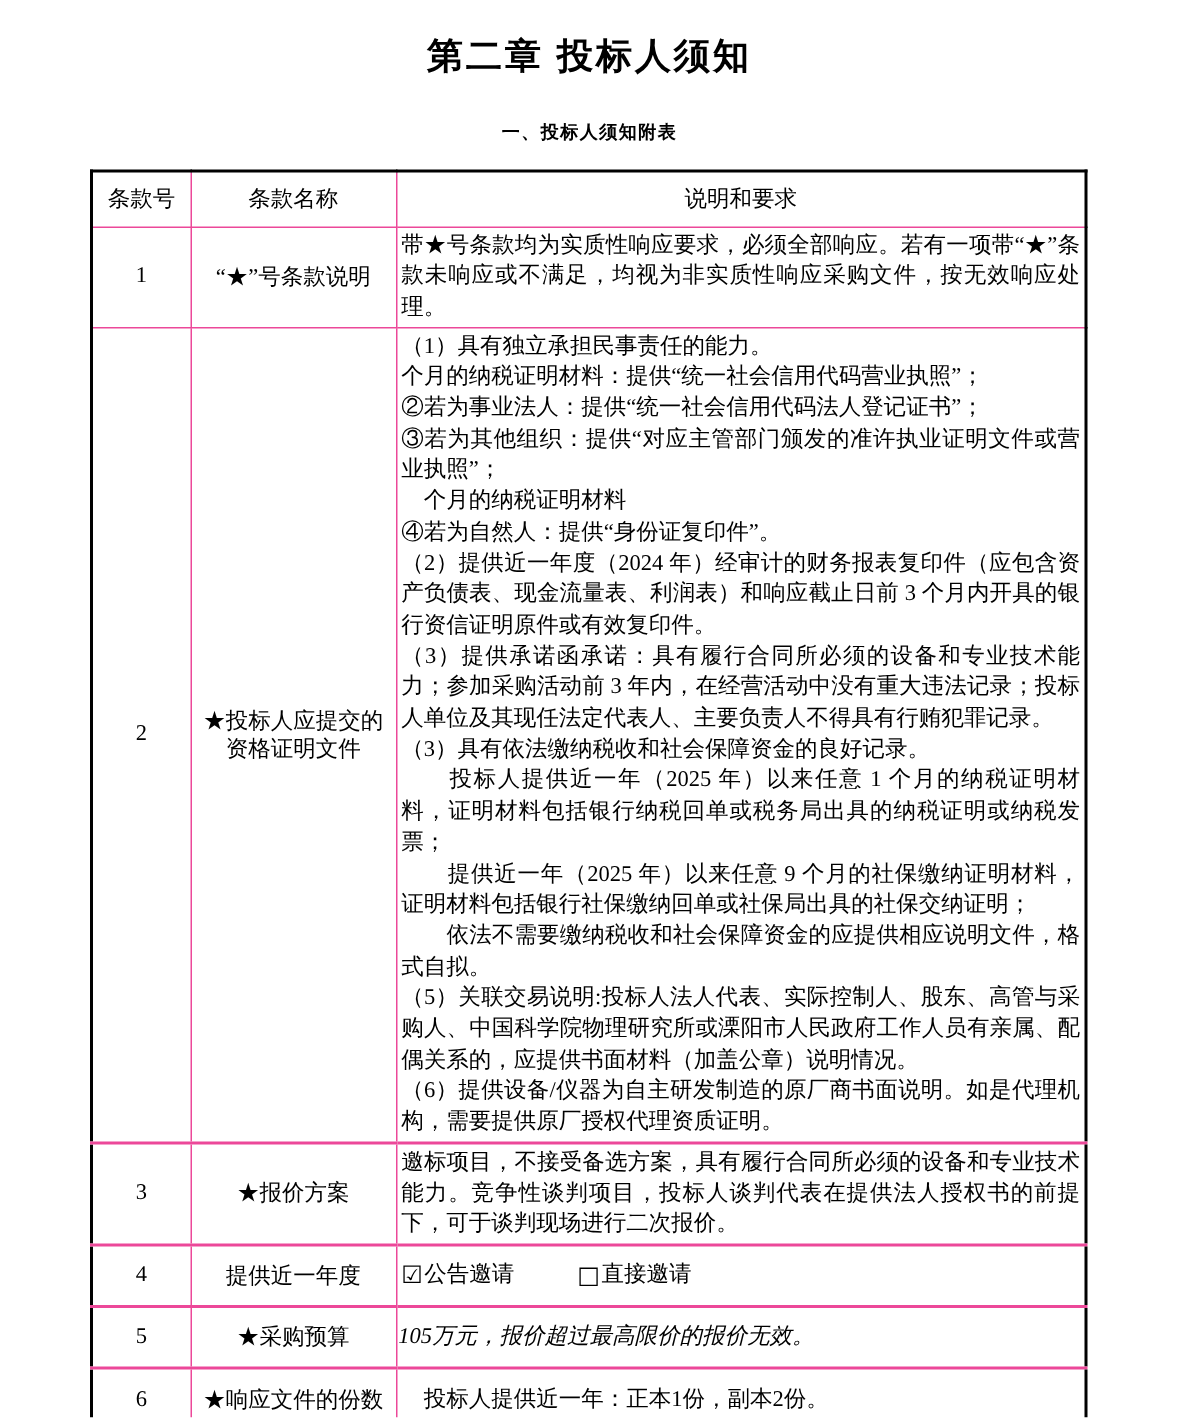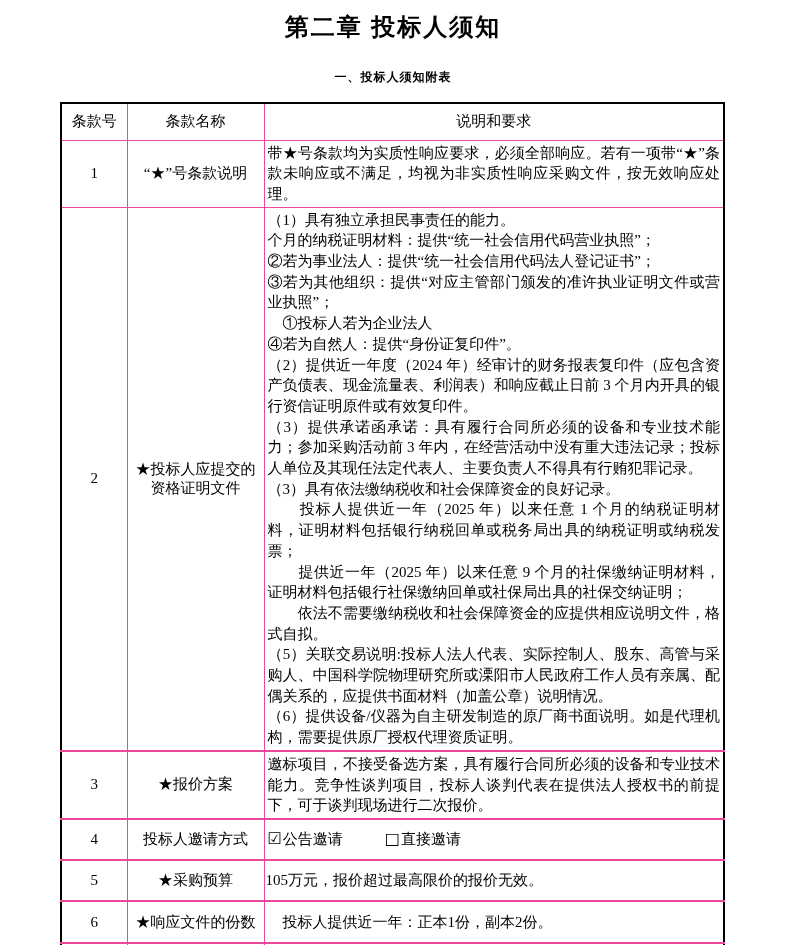--- a/index.html
+++ b/index.html
@@ -11,21 +11,21 @@
   .page {
     position: relative;
     width: 786px;
     height: 945px;
     background: #ffffff;
     font-family: "Liberation Serif", "DejaVu Serif", serif;
     overflow: hidden;
   }
   .doc-title {
     margin: 0;
-    padding-top: 13px;
+    padding-top: 24px;
     text-align: center;
     font-family: "Liberation Sans", "DejaVu Sans", sans-serif;
     font-weight: bold;
     font-size: 24px;
     line-height: 28px;
     letter-spacing: 2px;
   }
   .doc-subtitle {
     margin: 0;
     margin-top: 24px;
@@ -76,21 +76,21 @@
   tr.row-5 { height: 41px; }
   tr.row-6 { height: 42px; }
   tr.row-7 { height: 39px; }
   
   tr.row-3 td, tr.row-4 td, tr.row-5 td, tr.row-6 td, tr.row-7 td {
     border-top-width: 2px;
   }
   tr.row-2 td.cell-desc {
     vertical-align: top;
   }
-  tr.row-5 td.cell-desc { padding-left: 1px; }
+  tr.row-5 td.cell-desc { padding-left: 1px; font-style: italic; }
   .checkbox-group {
     display: flex;
     align-items: center;
     gap: 42px;
   }
   .checkbox-item {
     display: inline-flex;
     align-items: center;
     white-space: nowrap;
   }
@@ -130,42 +130,42 @@
           </td>
         </tr>
         <tr class="row-2">
           <td class="cell-no">2</td>
           <td class="cell-name">★投标人应提交的资格证明文件</td>
           <td class="cell-desc">
             <p>（1）具有独立承担民事责任的能力。</p>
             <p>个月的纳税证明材料：提供“统一社会信用代码营业执照”；</p>
             <p>②若为事业法人：提供“统一社会信用代码法人登记证书”；</p>
             <p>③若为其他组织：提供“对应主管部门颁发的准许执业证明文件或营业执照”；</p>
-            <p>　①投标人若为企业法人</p>
+            <p>　个月的纳税证明材料</p>
             <p>④若为自然人：提供“身份证复印件”。</p>
             <p>（2）提供近一年度（2024 年）经审计的财务报表复印件（应包含资产负债表、现金流量表、利润表）和响应截止日前 3 个月内开具的银行资信证明原件或有效复印件。</p>
             <p>（3）提供承诺函承诺：具有履行合同所必须的设备和专业技术能力；参加采购活动前 3 年内，在经营活动中没有重大违法记录；投标人单位及其现任法定代表人、主要负责人不得具有行贿犯罪记录。</p>
             <p>（3）具有依法缴纳税收和社会保障资金的良好记录。</p>
             <p>　　投标人提供近一年（2025 年）以来任意 1 个月的纳税证明材料，证明材料包括银行纳税回单或税务局出具的纳税证明或纳税发票；</p>
             <p>　　提供近一年（2025 年）以来任意 9 个月的社保缴纳证明材料，证明材料包括银行社保缴纳回单或社保局出具的社保交纳证明；</p>
             <p>　　依法不需要缴纳税收和社会保障资金的应提供相应说明文件，格式自拟。</p>
             <p>（5）关联交易说明:投标人法人代表、实际控制人、股东、高管与采购人、中国科学院物理研究所或溧阳市人民政府工作人员有亲属、配偶关系的，应提供书面材料（加盖公章）说明情况。</p>
             <p>（6）提供设备/仪器为自主研发制造的原厂商书面说明。如是代理机构，需要提供原厂授权代理资质证明。</p>
           </td>
         </tr>
         <tr class="row-3">
           <td class="cell-no">3</td>
           <td class="cell-name">★报价方案</td>
           <td class="cell-desc">
             <p>邀标项目，不接受备选方案，具有履行合同所必须的设备和专业技术能力。竞争性谈判项目，投标人谈判代表在提供法人授权书的前提下，可于谈判现场进行二次报价。</p>
           </td>
         </tr>
         <tr class="row-4">
           <td class="cell-no">4</td>
-          <td class="cell-name">投标人邀请方式</td>
+          <td class="cell-name">提供近一年度</td>
           <td class="cell-desc">
             <span class="checkbox-group">
               <span class="checkbox-item">
                 <span class="checkbox-glyph">☑</span>
                 <span>公告邀请</span>
               </span>
               <span class="checkbox-item">
                 <span class="checkbox-glyph">□</span>
                 <span>直接邀请</span>
               </span>

